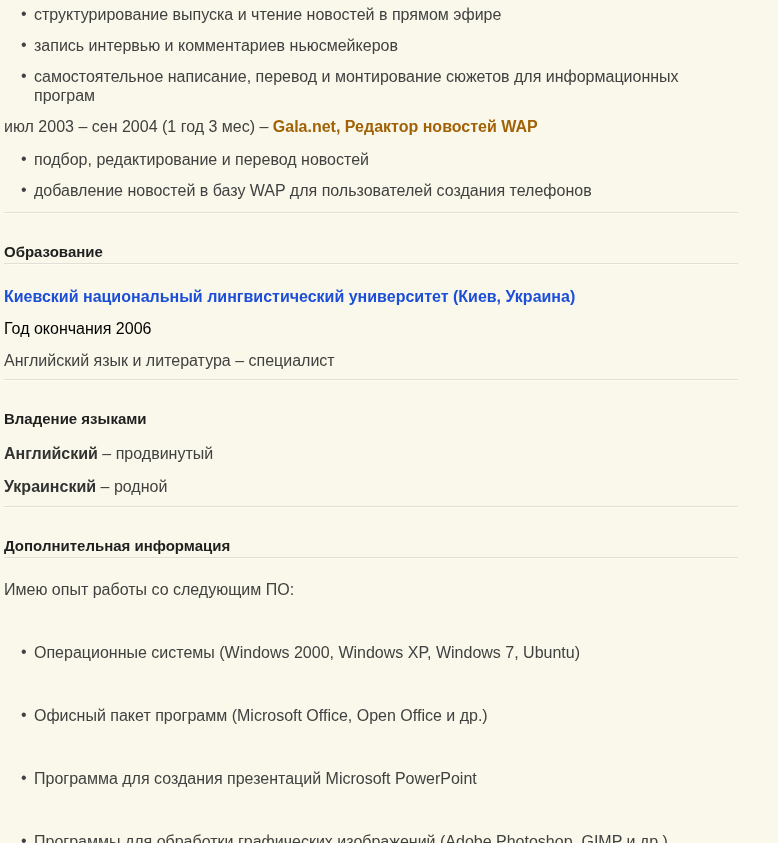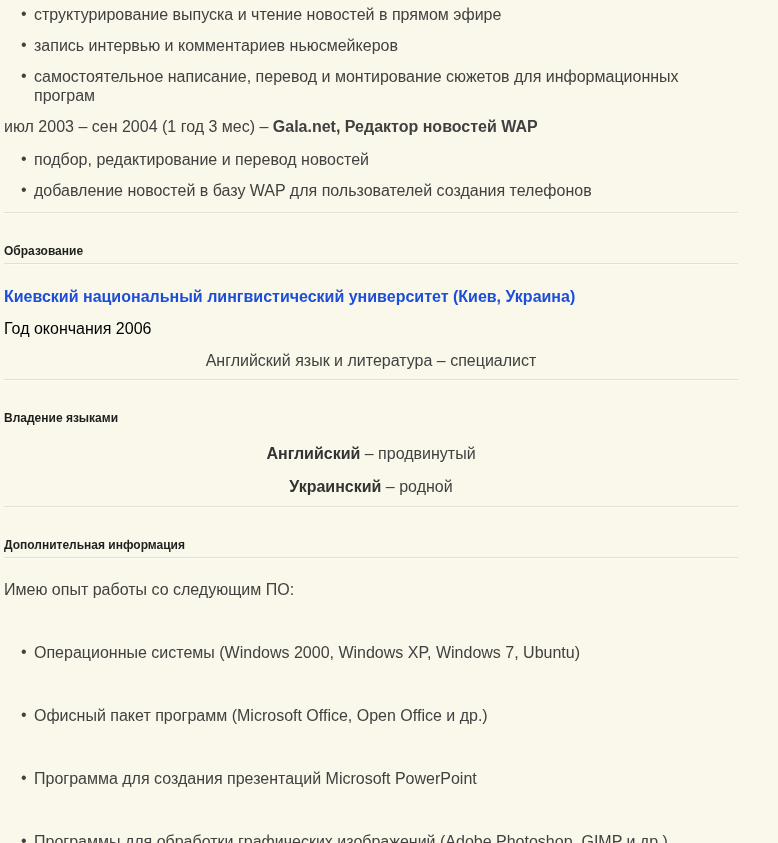--- a/index.html
+++ b/index.html
@@ -24,58 +24,58 @@
   }
   ul.duties li::before {
     content: "\2022";
     position: absolute;
     left: 17px;
     top: -1px;
     color: #414141;
   }
 
   .date-line { margin: 6px 0 14px 0; line-height: 19px; }
-  .date-line .job-title { font-weight: bold; color: #404040; }
+  .date-line .job-title { font-weight: bold; color: #a16207; }
 
   hr.sep {
     border: 0;
     border-top: 1px solid #e2e0d4;
     border-bottom: 1px solid #fdfcf3;
     margin: 0;
   }
   .sep-1 { margin-top: 22px; }
   .sep-2 { margin-top: 25px; }
   .sep-3 { margin-top: 21px; }
   .sep-4 { margin-top: 23px; }
   .sep-5 { margin-top: 26px; }
 
   h2.section-heading {
-    font-size: 12px;
+    font-size: 15px;
     line-height: 23px;
     font-weight: bold;
     color: #1f1f1f;
     margin: 26px 0 0 0;
   }
 
   .edu-university {
     font-weight: bold;
     color: #1d4ed8;
     line-height: 19px;
     margin: 22px 0 0 0;
   }
   .edu-year {
     color: #000000;
     line-height: 19px;
     margin: 13px 0 0 0;
   }
-  .edu-specialty { line-height: 19px; margin: 13px 0 9px 0; text-align: center; }
+  .edu-specialty { line-height: 19px; margin: 13px 0 9px 0; }
 
   .lang-line { line-height: 19px; margin: 14px 0 0 0; }
   .lang-line .lang-name { font-weight: bold; color: #333333; }
-  .lang-block { margin-bottom: 10px; text-align: center; }
+  .lang-block { margin-bottom: 10px; }
 
   .heading-gap { margin-top: 24px; }
 
   .software-intro { line-height: 19px; margin: 21px 0 17px 0; }
   ul.software li { margin-bottom: 14px; margin-top: 44px; }
 </style>
 </head>
 <body>
 
 <div class="page">

